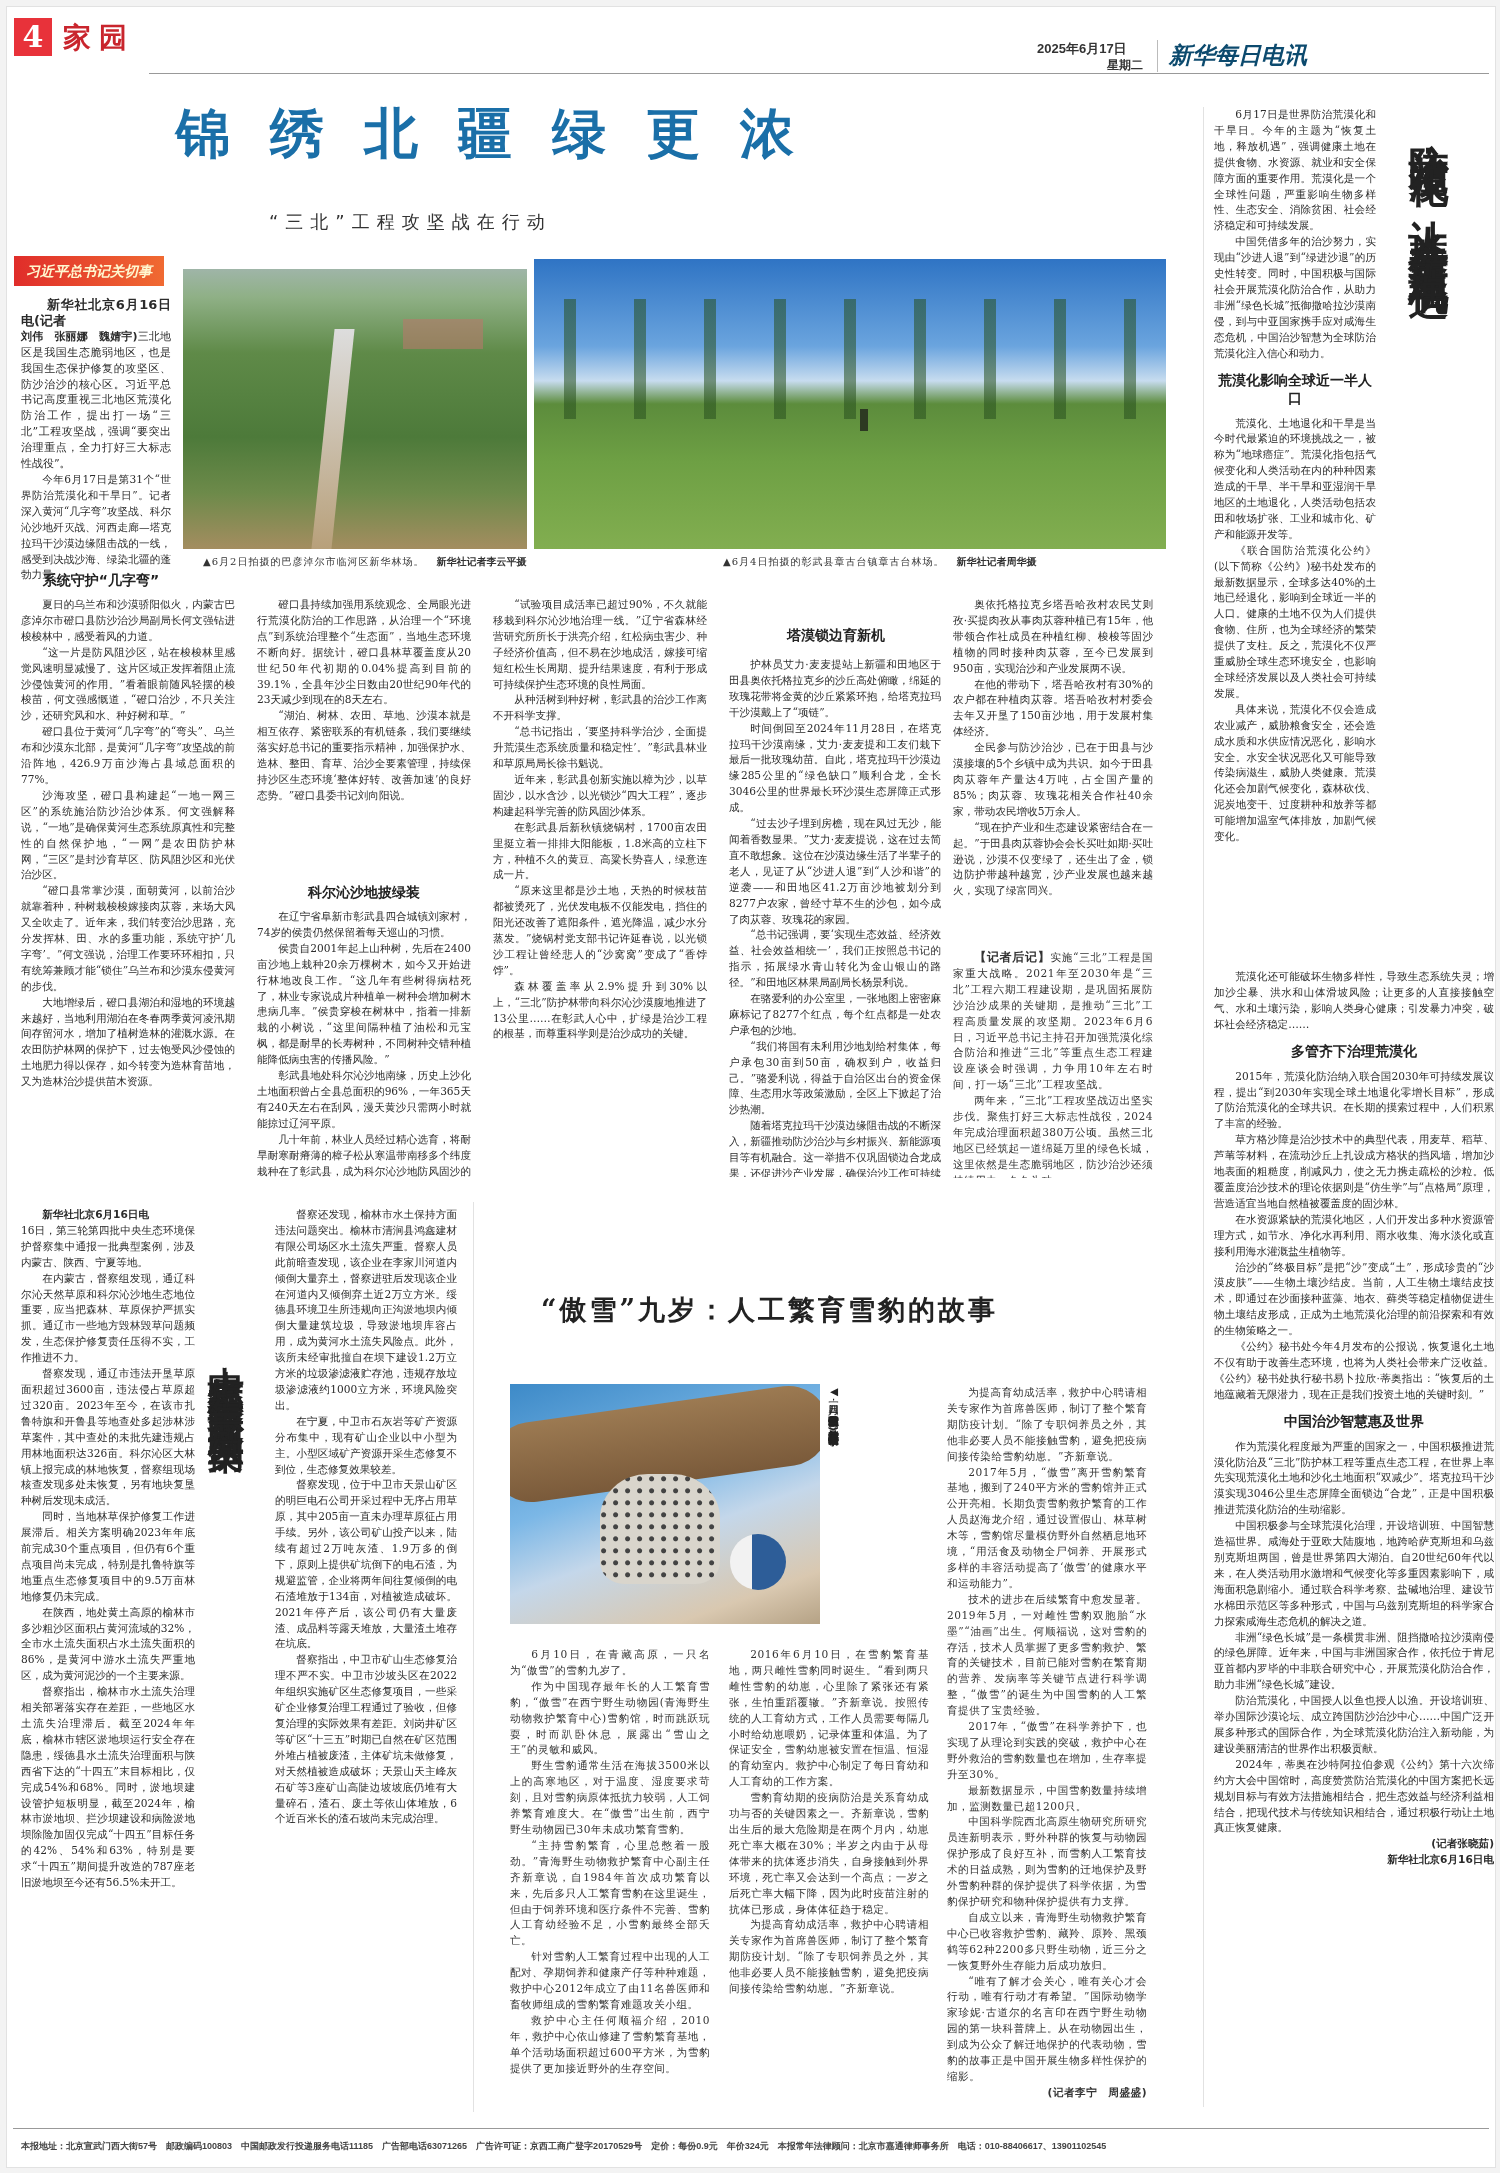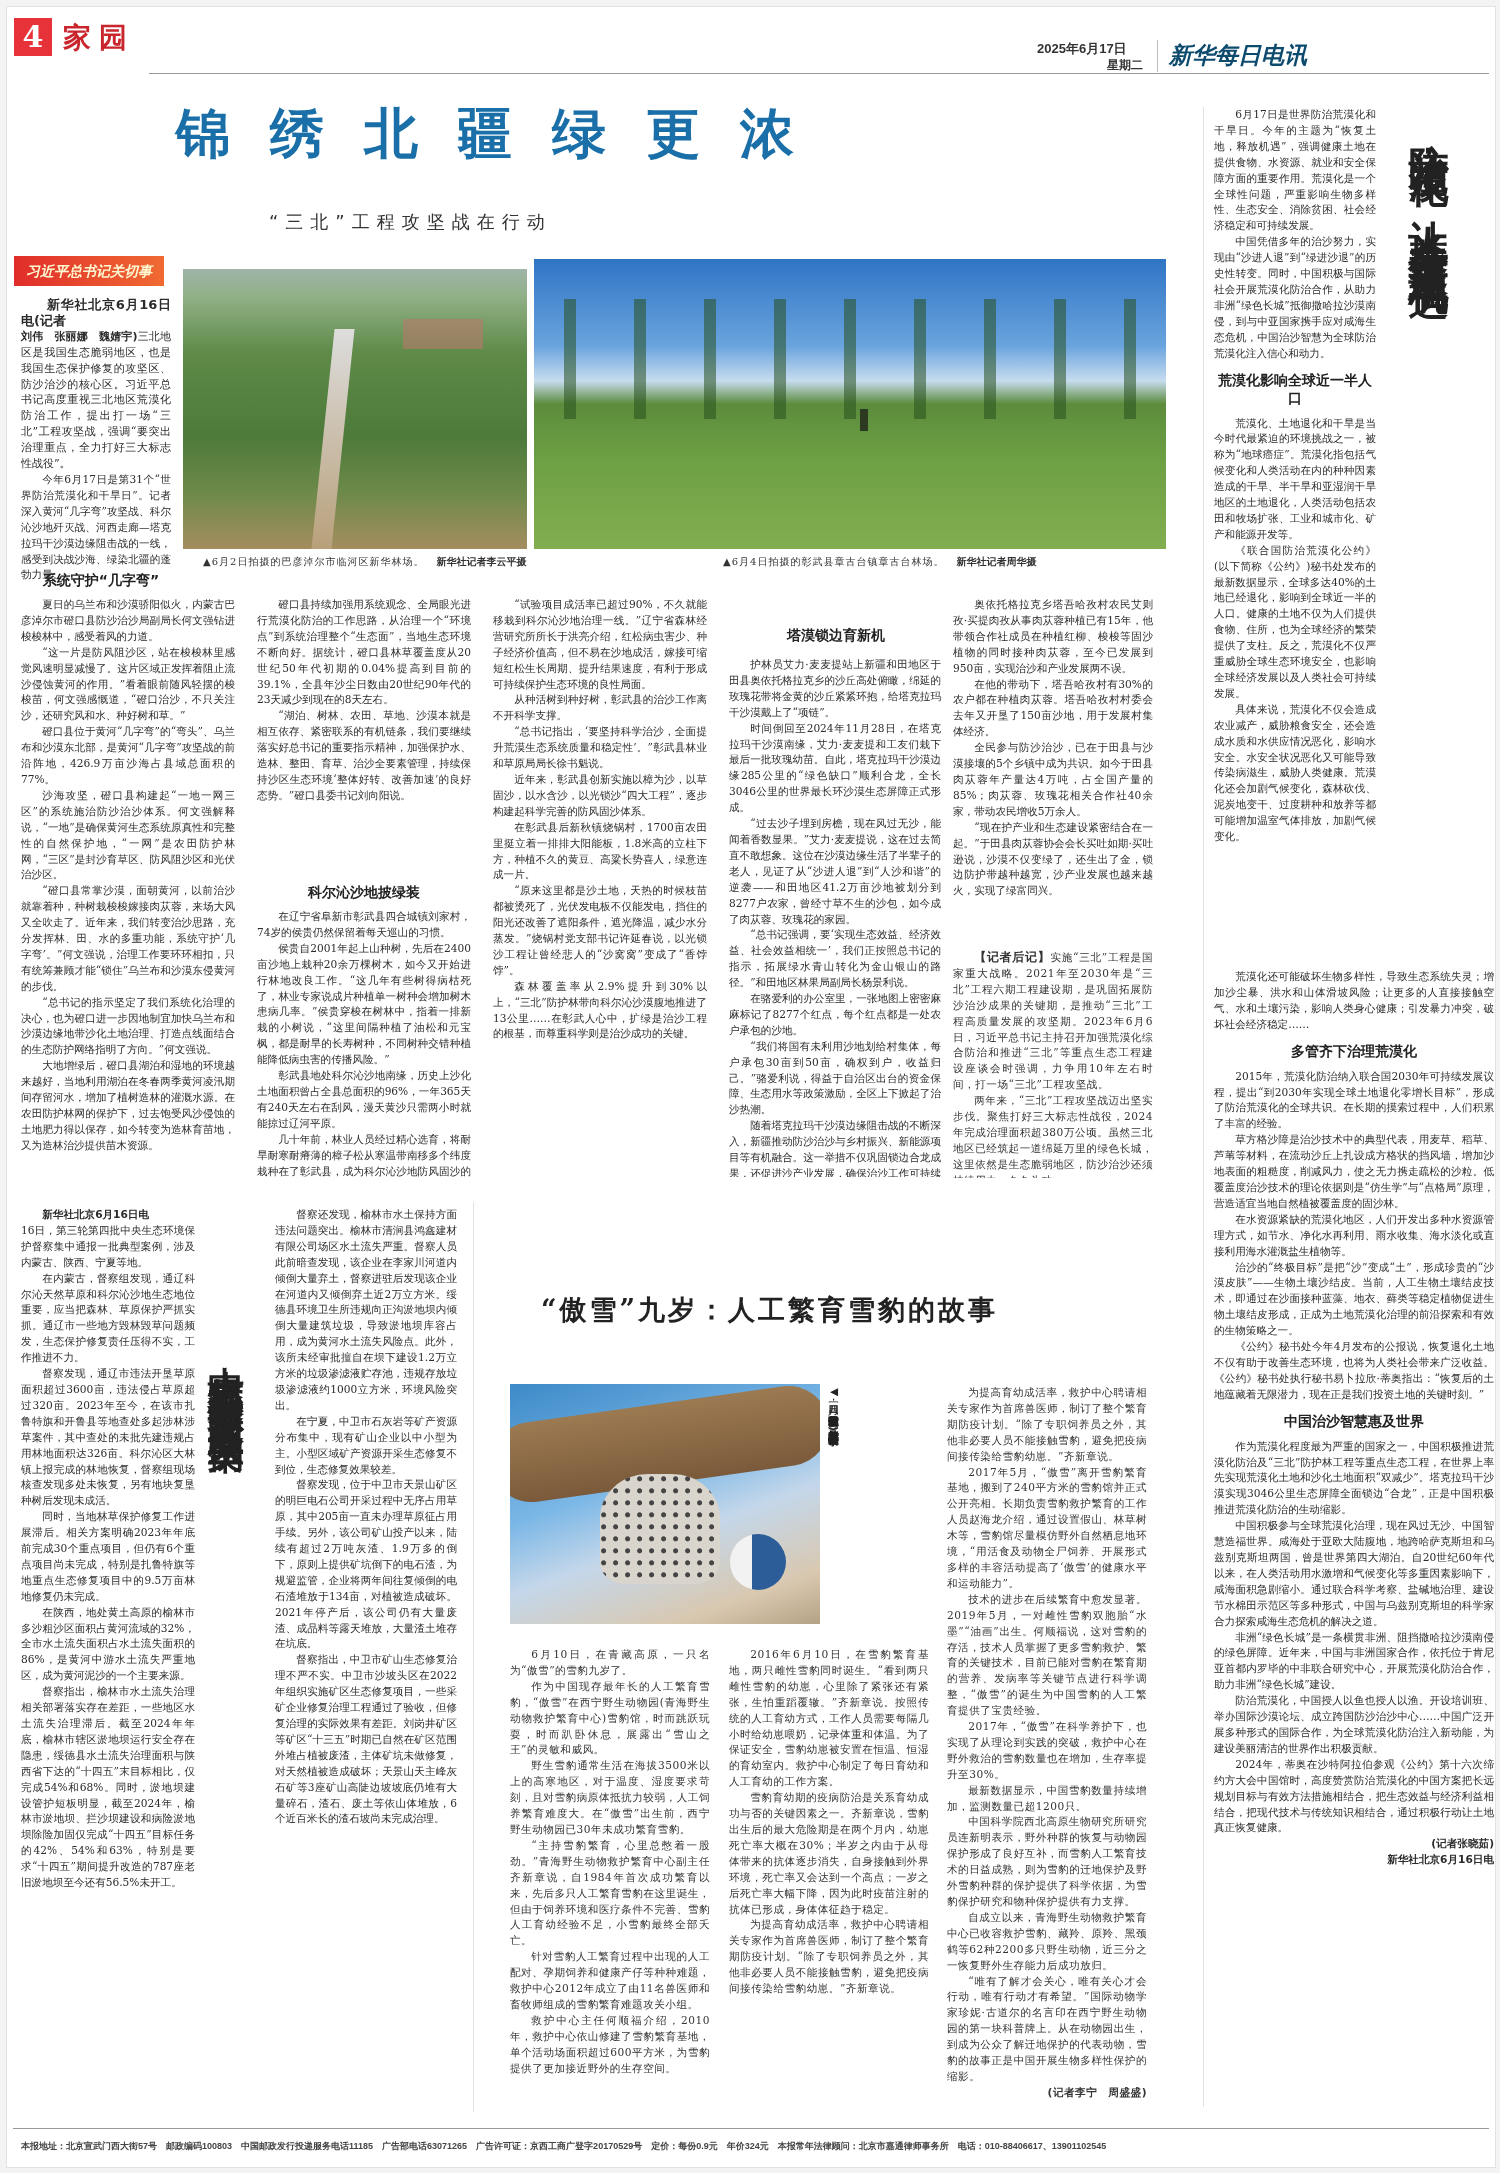--- a/index.html
+++ b/index.html
@@ -62,21 +62,20 @@
     <p>今年6月17日是第31个“世界防治荒漠化和干旱日”。记者深入黄河“几字弯”攻坚战、科尔沁沙地歼灭战、河西走廊—塔克拉玛干沙漠边缘阻击战的一线，感受到决战沙海、绿染北疆的蓬勃力量。</p>
   </div>
 
   <div class="abs subhead" style="left:14px;top:565px;width:160px;">系统守护“几字弯”</div>
   <div class="abs col" style="left:14px;top:590px;width:214px;height:580px;overflow:hidden;">
     <p>夏日的乌兰布和沙漠骄阳似火，内蒙古巴彦淖尔市磴口县防沙治沙局副局长何文强钻进梭梭林中，感受着风的力道。</p>
     <p>“这一片是防风阻沙区，站在梭梭林里感觉风速明显减慢了。这片区域正发挥着阻止流沙侵蚀黄河的作用。”看着眼前随风轻摆的梭梭苗，何文强感慨道，“磴口治沙，不只关注沙，还研究风和水、种好树和草。”</p>
     <p>磴口县位于黄河“几字弯”的“弯头”、乌兰布和沙漠东北部，是黄河“几字弯”攻坚战的前沿阵地，426.9万亩沙海占县域总面积的77%。</p>
     <p>沙海攻坚，磴口县构建起“一地一网三区”的系统施治防沙治沙体系。何文强解释说，“一地”是确保黄河生态系统原真性和完整性的自然保护地，“一网”是农田防护林网，“三区”是封沙育草区、防风阻沙区和光伏治沙区。</p>
     <p>“磴口县常掌沙漠，面朝黄河，以前治沙就靠着种，种树栽梭梭嫁接肉苁蓉，来场大风又全吹走了。近年来，我们转变治沙思路，充分发挥林、田、水的多重功能，系统守护‘几字弯’。”何文强说，治理工作要环环相扣，只有统筹兼顾才能“锁住”乌兰布和沙漠东侵黄河的步伐。</p>
-    <p>“总书记的指示坚定了我们系统化治理的决心，也为磴口进一步因地制宜加快乌兰布和沙漠边缘地带沙化土地治理、打造点线面结合的生态防护网络指明了方向。”何文强说。</p>
     <p>大地增绿后，磴口县湖泊和湿地的环境越来越好，当地利用湖泊在冬春两季黄河凌汛期间存留河水，增加了植树造林的灌溉水源。在农田防护林网的保护下，过去饱受风沙侵蚀的土地肥力得以保存，如今转变为造林育苗地，又为造林治沙提供苗木资源。</p>
   </div>
   <div class="abs col" style="left:250px;top:590px;width:214px;height:275px;overflow:hidden;">
     <p>磴口县持续加强用系统观念、全局眼光进行荒漠化防治的工作思路，从治理一个“环境点”到系统治理整个“生态面”，当地生态环境不断向好。据统计，磴口县林草覆盖度从20世纪50年代初期的0.04%提高到目前的39.1%，全县年沙尘日数由20世纪90年代的23天减少到现在的8天左右。</p>
     <p>“湖泊、树林、农田、草地、沙漠本就是相互依存、紧密联系的有机链条，我们要继续落实好总书记的重要指示精神，加强保护水、造林、整田、育草、治沙全要素管理，持续保持沙区生态环境‘整体好转、改善加速’的良好态势。”磴口县委书记刘向阳说。</p>
   </div>
 
   <div class="abs subhead" style="left:250px;top:877px;width:214px;">科尔沁沙地披绿装</div>
   <div class="abs col" style="left:250px;top:902px;width:214px;height:270px;overflow:hidden;">
     <p>在辽宁省阜新市彰武县四合城镇刘家村，74岁的侯贵仍然保留着每天巡山的习惯。</p>
@@ -128,21 +127,21 @@
   <div class="abs col" style="left:1207px;top:962px;width:280px;height:1140px;overflow:hidden;">
     <p>荒漠化还可能破坏生物多样性，导致生态系统失灵；增加沙尘暴、洪水和山体滑坡风险；让更多的人直接接触空气、水和土壤污染，影响人类身心健康；引发暴力冲突，破坏社会经济稳定……</p>
     <div class="subhead" style="margin:10px 0 8px;">多管齐下治理荒漠化</div>
     <p>2015年，荒漠化防治纳入联合国2030年可持续发展议程，提出“到2030年实现全球土地退化零增长目标”，形成了防治荒漠化的全球共识。在长期的摸索过程中，人们积累了丰富的经验。</p>
     <p>草方格沙障是治沙技术中的典型代表，用麦草、稻草、芦苇等材料，在流动沙丘上扎设成方格状的挡风墙，增加沙地表面的粗糙度，削减风力，使之无力携走疏松的沙粒。低覆盖度治沙技术的理论依据则是“仿生学”与“点格局”原理，营造适宜当地自然植被覆盖度的固沙林。</p>
     <p>在水资源紧缺的荒漠化地区，人们开发出多种水资源管理方式，如节水、净化水再利用、雨水收集、海水淡化或直接利用海水灌溉盐生植物等。</p>
     <p>治沙的“终极目标”是把“沙”变成“土”，形成珍贵的“沙漠皮肤”——生物土壤沙结皮。当前，人工生物土壤结皮技术，即通过在沙面接种蓝藻、地衣、藓类等稳定植物促进生物土壤结皮形成，正成为土地荒漠化治理的前沿探索和有效的生物策略之一。</p>
     <p>《公约》秘书处今年4月发布的公报说，恢复退化土地不仅有助于改善生态环境，也将为人类社会带来广泛收益。《公约》秘书处执行秘书易卜拉欣·蒂奥指出：“恢复后的土地蕴藏着无限潜力，现在正是我们投资土地的关键时刻。”</p>
     <div class="subhead" style="margin:10px 0 8px;">中国治沙智慧惠及世界</div>
     <p>作为荒漠化程度最为严重的国家之一，中国积极推进荒漠化防治及“三北”防护林工程等重点生态工程，在世界上率先实现荒漠化土地和沙化土地面积“双减少”。塔克拉玛干沙漠实现3046公里生态屏障全面锁边“合龙”，正是中国积极推进荒漠化防治的生动缩影。</p>
-    <p>中国积极参与全球荒漠化治理，现在风过无沙、中国智慧造福世界。咸海处于亚欧大陆腹地，地跨哈萨克斯坦和乌兹别克斯坦两国，曾是世界第四大湖泊。自20世纪60年代以来，在人类活动用水激增和气候变化等多重因素影响下，咸海面积急剧缩小。通过联合科学考察、盐碱地治理、建设节水棉田示范区等多种形式，中国与乌兹别克斯坦的科学家合力探索咸海生态危机的解决之道。</p>
+    <p>中国积极参与全球荒漠化治理，开设培训班、中国智慧造福世界。咸海处于亚欧大陆腹地，地跨哈萨克斯坦和乌兹别克斯坦两国，曾是世界第四大湖泊。自20世纪60年代以来，在人类活动用水激增和气候变化等多重因素影响下，咸海面积急剧缩小。通过联合科学考察、盐碱地治理、建设节水棉田示范区等多种形式，中国与乌兹别克斯坦的科学家合力探索咸海生态危机的解决之道。</p>
     <p>非洲“绿色长城”是一条横贯非洲、阻挡撒哈拉沙漠南侵的绿色屏障。近年来，中国与非洲国家合作，依托位于肯尼亚首都内罗毕的中非联合研究中心，开展荒漠化防治合作，助力非洲“绿色长城”建设。</p>
     <p>防治荒漠化，中国授人以鱼也授人以渔。开设培训班、举办国际沙漠论坛、成立跨国防沙治沙中心……中国广泛开展多种形式的国际合作，为全球荒漠化防治注入新动能，为建设美丽清洁的世界作出积极贡献。</p>
     <p>2024年，蒂奥在沙特阿拉伯参观《公约》第十六次缔约方大会中国馆时，高度赞赏防治荒漠化的中国方案把长远规划目标与有效方法措施相结合，把生态效益与经济利益相结合，把现代技术与传统知识相结合，通过积极行动让土地真正恢复健康。</p>
     <p style="text-align:right;font-family:'DejaVu Sans',sans-serif;font-weight:bold;">(记者张晓茹)</p>
     <p style="text-align:right;font-family:'DejaVu Sans',sans-serif;font-weight:bold;">新华社北京6月16日电</p>
   </div>
   <div class="abs" style="left:1196px;top:100px;width:1px;height:2000px;background:#e2e2e2;"></div>
 
   <div class="abs col" style="left:14px;top:1200px;width:174px;height:905px;overflow:hidden;">
     <p><b class="byline">新华社北京6月16日电</b></p>

